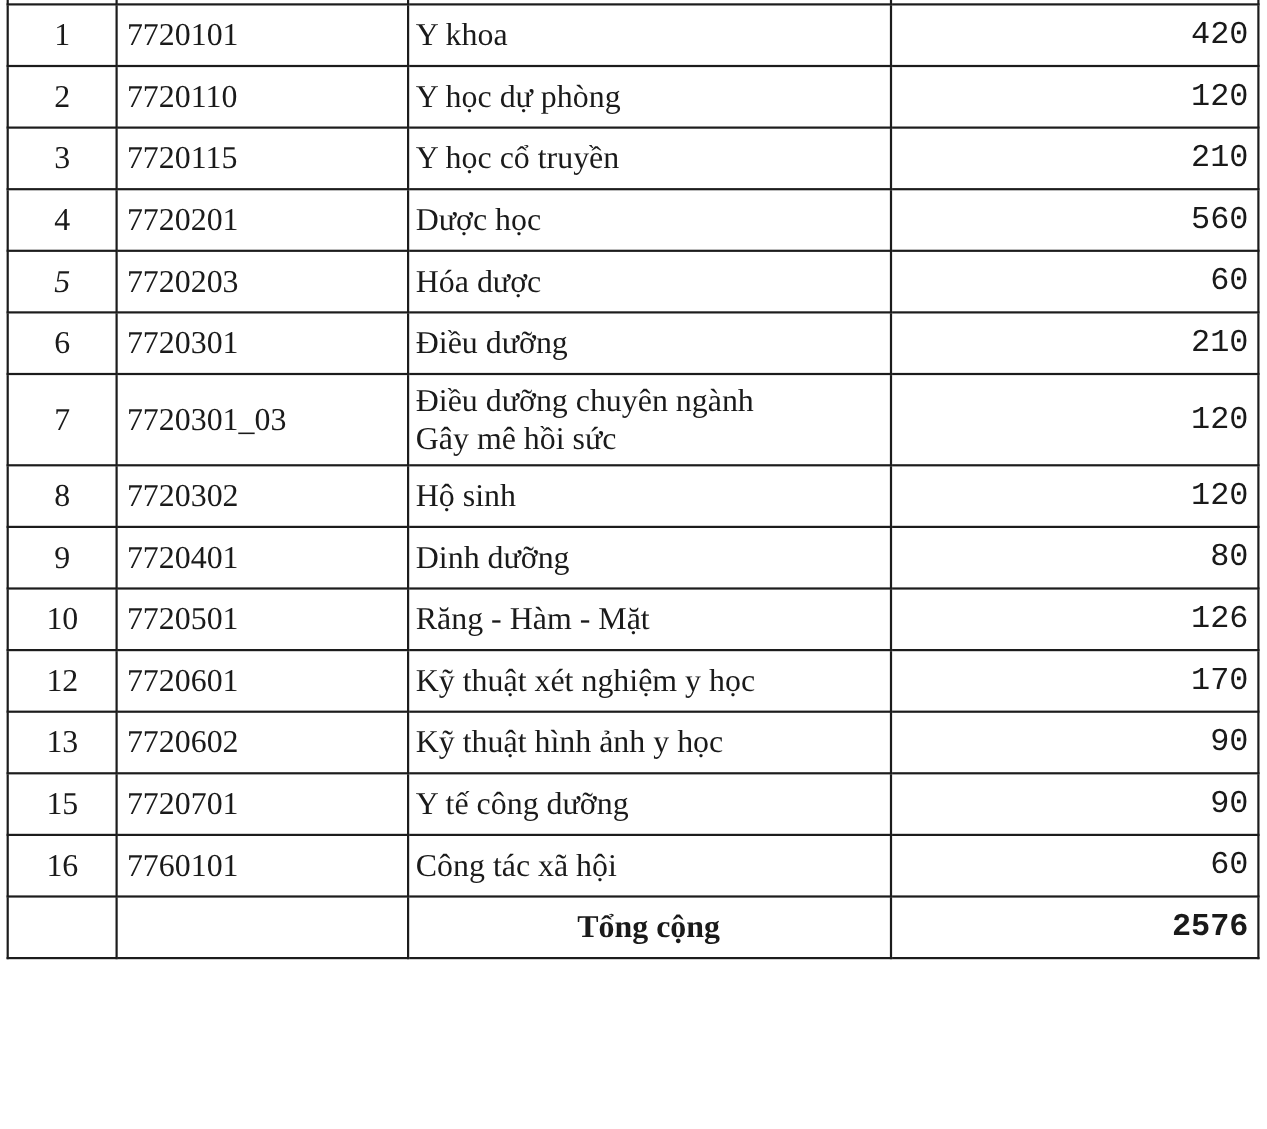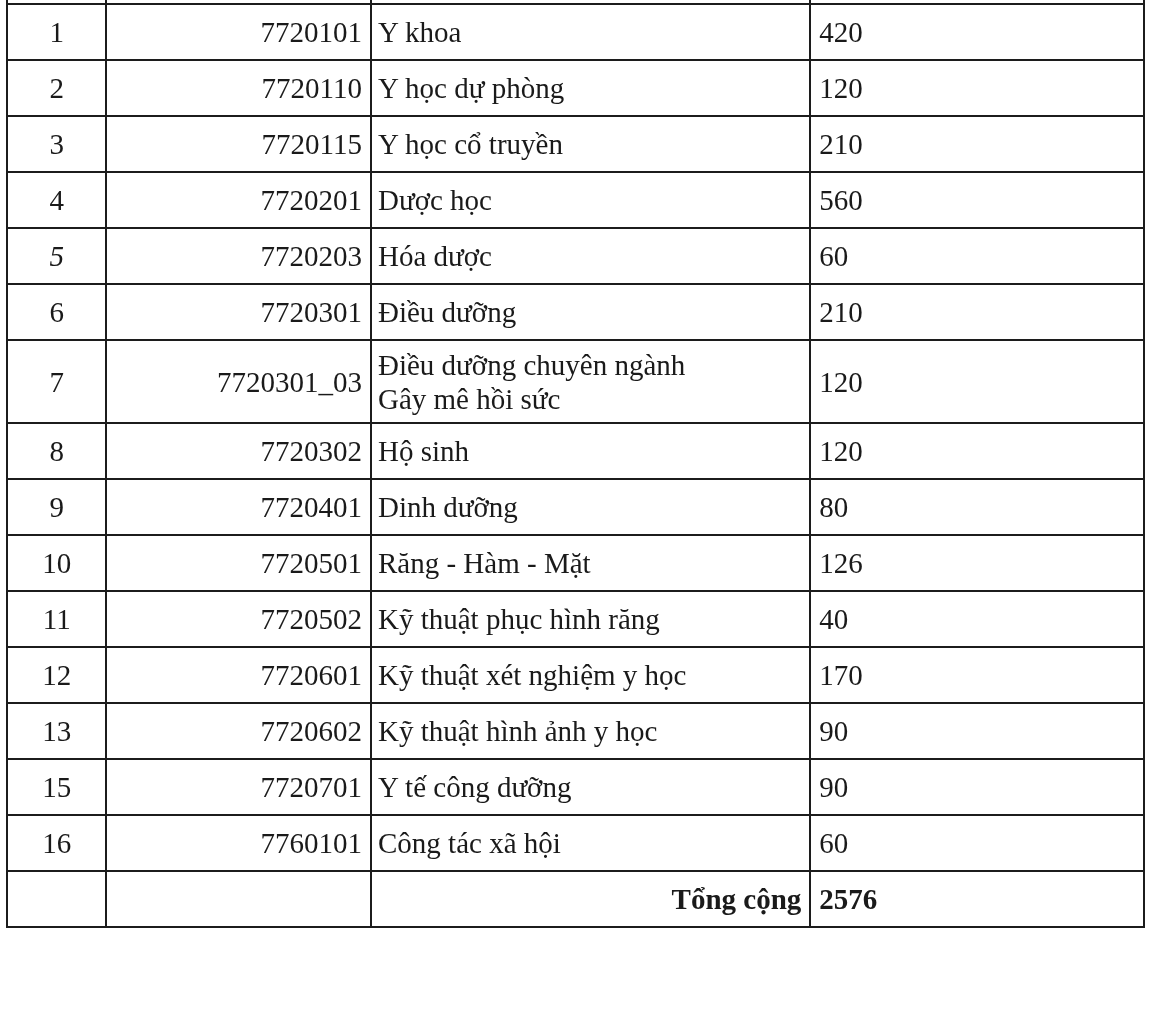--- a/index.html
+++ b/index.html
@@ -27,25 +27,25 @@
       border: 2px solid #1c1c1c;
       font-size: 29px;
       line-height: 34px;
       padding: 0 8px;
       height: 54px;
       vertical-align: middle;
     }
     .doc-table tr.top-stub td { height: 13px; padding: 0; }
     .doc-table tr.tall td { height: 81px; }
     .c-stt { width: 93px; text-align: center; }
-    .c-code { width: 251px; text-align: right; }
+    .c-code { width: 251px; text-align: left; }
     .c-name { width: 412px; text-align: left; padding-left: 6px !important; }
-    .c-qty { width: 317px; text-align: left; }
+    .c-qty { width: 317px; text-align: right; font-family: Liberation Mono, monospace; }
     .total td { font-weight: bold; }
-    .total .c-name { text-align: right; border-radius: 13px; }
+    .total .c-name { text-align: center; border-radius: 13px; }
   </style>
 </head>
 <body>
 
 <table class="doc-table">
   <tbody>
     <tr class="top-stub">
       <td class="c-stt"></td>
       <td class="c-code"></td>
       <td class="c-name"></td>
@@ -109,26 +109,20 @@
       <td class="c-name">Dinh dưỡng</td>
       <td class="c-qty">80</td>
     </tr>
     <tr>
       <td class="c-stt">10</td>
       <td class="c-code">7720501</td>
       <td class="c-name">Răng - Hàm - Mặt</td>
       <td class="c-qty">126</td>
     </tr>
     <tr>
-      <td class="c-stt">11</td>
-      <td class="c-code">7720502</td>
-      <td class="c-name">Kỹ thuật phục hình răng</td>
-      <td class="c-qty">40</td>
-    </tr>
-    <tr>
       <td class="c-stt">12</td>
       <td class="c-code">7720601</td>
       <td class="c-name">Kỹ thuật xét nghiệm y học</td>
       <td class="c-qty">170</td>
     </tr>
     <tr>
       <td class="c-stt">13</td>
       <td class="c-code">7720602</td>
       <td class="c-name">Kỹ thuật hình ảnh y học</td>
       <td class="c-qty">90</td>

